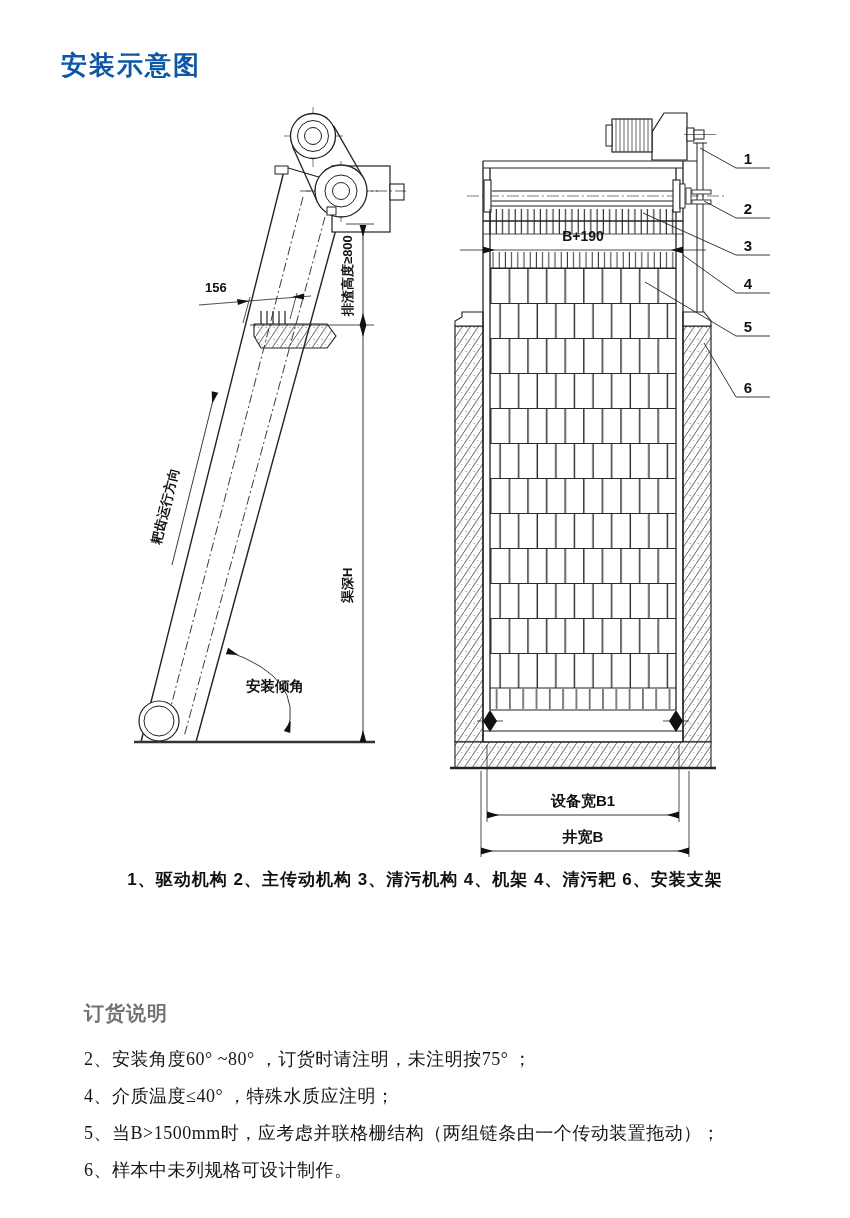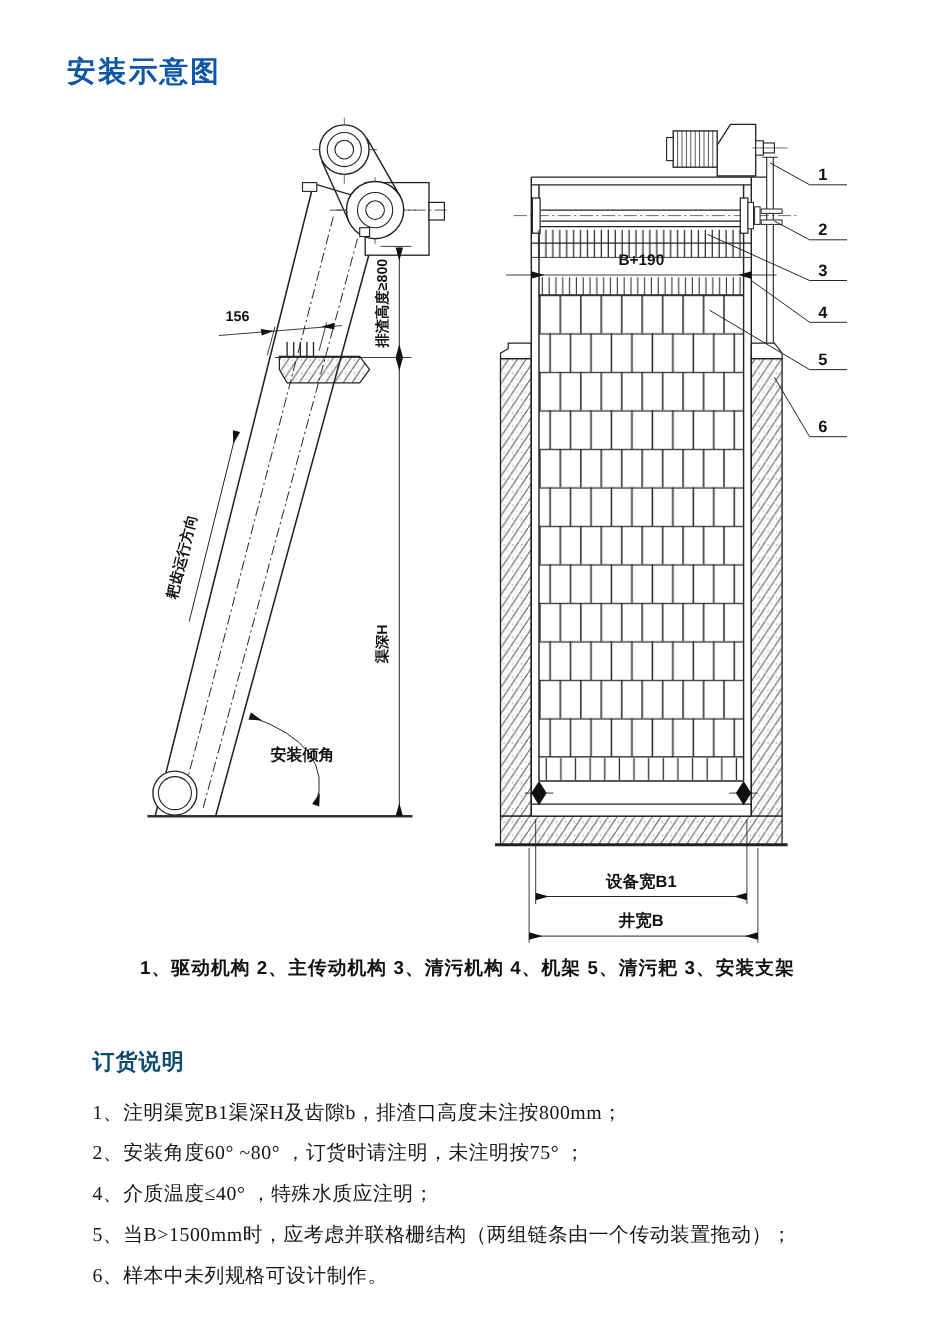--- a/index.html
+++ b/index.html
@@ -4,21 +4,21 @@
 <style>
   html,body{margin:0;padding:0;background:#ffffff;}
   #page{position:relative;width:850px;height:1218px;background:#ffffff;overflow:hidden;
         font-family:"Liberation Sans","DejaVu Sans",sans-serif;color:#1a1a1a;}
   #doc-title{position:absolute;left:61px;top:48px;font-size:26px;font-weight:bold;
              color:#0e56a6;letter-spacing:2px;}
   #diagram-svg{position:absolute;left:0;top:0;}
   #diagram-caption{position:absolute;left:0;top:868px;width:850px;text-align:center;
                    font-size:17px;font-weight:bold;color:#111;letter-spacing:1px;}
   #ordering{position:absolute;left:84px;top:952px;width:720px;}
-  #ordering-heading{font-size:20px;font-weight:bold;color:#0c4a6e;margin-bottom:14px;letter-spacing:1px;}
+  #ordering-heading{font-size:20px;font-weight:bold;color:#737373;margin-bottom:14px;letter-spacing:1px;margin-top:48px;}
   .order-item{font-family:"Liberation Serif","DejaVu Serif",serif;font-size:18px;
               line-height:37px;color:#161616;letter-spacing:0.5px;}
   svg text{fill:#111;}
   .dim-label{font-size:13px;font-weight:600;}
   .dim-label-lg{font-size:15px;font-weight:700;}
   .callout-num{font-size:15px;font-weight:600;}
 </style>
 </head>
 <body>
 
@@ -183,24 +183,23 @@
         <text class="callout-num" x="748" y="164" text-anchor="middle" stroke="none">1</text>
         <text class="callout-num" x="748" y="214" text-anchor="middle" stroke="none">2</text>
         <text class="callout-num" x="748" y="251" text-anchor="middle" stroke="none">3</text>
         <text class="callout-num" x="748" y="289" text-anchor="middle" stroke="none">4</text>
         <text class="callout-num" x="748" y="332" text-anchor="middle" stroke="none">5</text>
         <text class="callout-num" x="748" y="393" text-anchor="middle" stroke="none">6</text>
       </g>
     </g>
   </svg>
 
-  <div id="diagram-caption">1、驱动机构 2、主传动机构 3、清污机构 4、机架 5、清污耙 3、安装支架</div>
+  <div id="diagram-caption">1、驱动机构 2、主传动机构 3、清污机构 4、机架 4、清污耙 6、安装支架</div>
 
   <div id="ordering">
     <div id="ordering-heading">订货说明</div>
-    <div class="order-item">1、注明渠宽B1渠深H及齿隙b，排渣口高度未注按800mm；</div>
     <div class="order-item">2、安装角度60° ~80° ，订货时请注明，未注明按75° ；</div>
     <div class="order-item">4、介质温度≤40° ，特殊水质应注明；</div>
     <div class="order-item">5、当B&gt;1500mm时，应考虑并联格栅结构（两组链条由一个传动装置拖动）；</div>
     <div class="order-item">6、样本中未列规格可设计制作。</div>
   </div>
 
 </div>
 
 </body></html>

